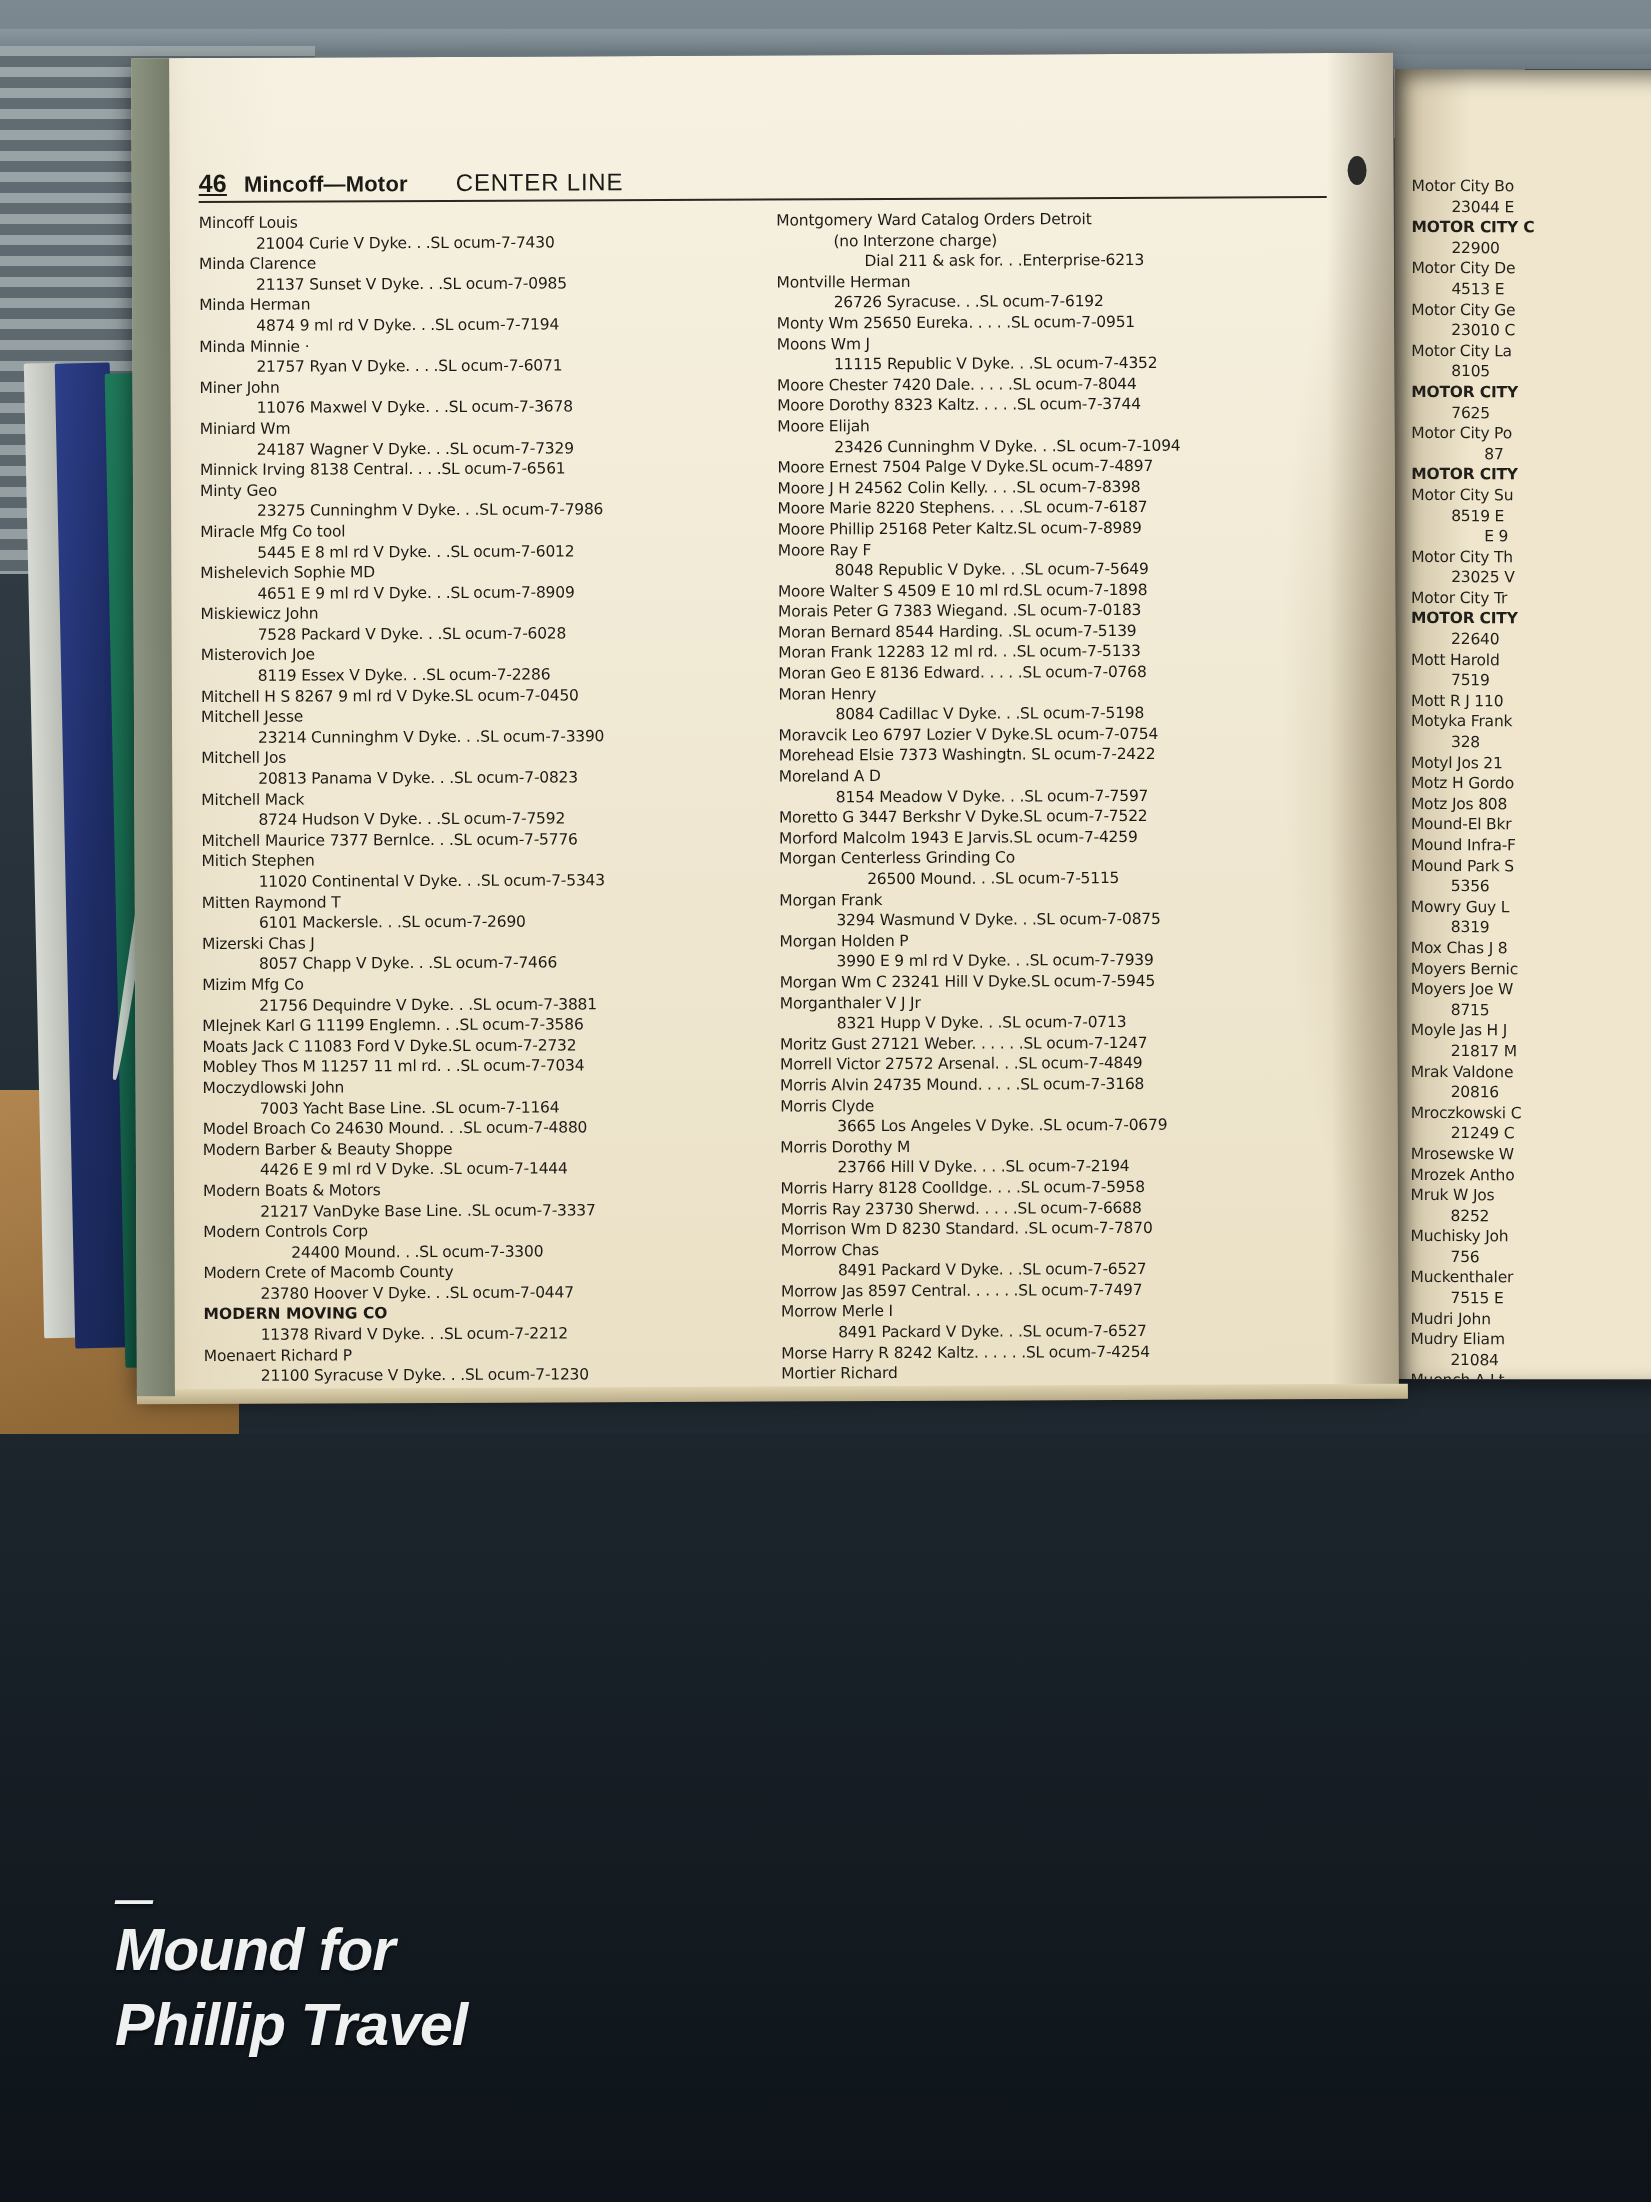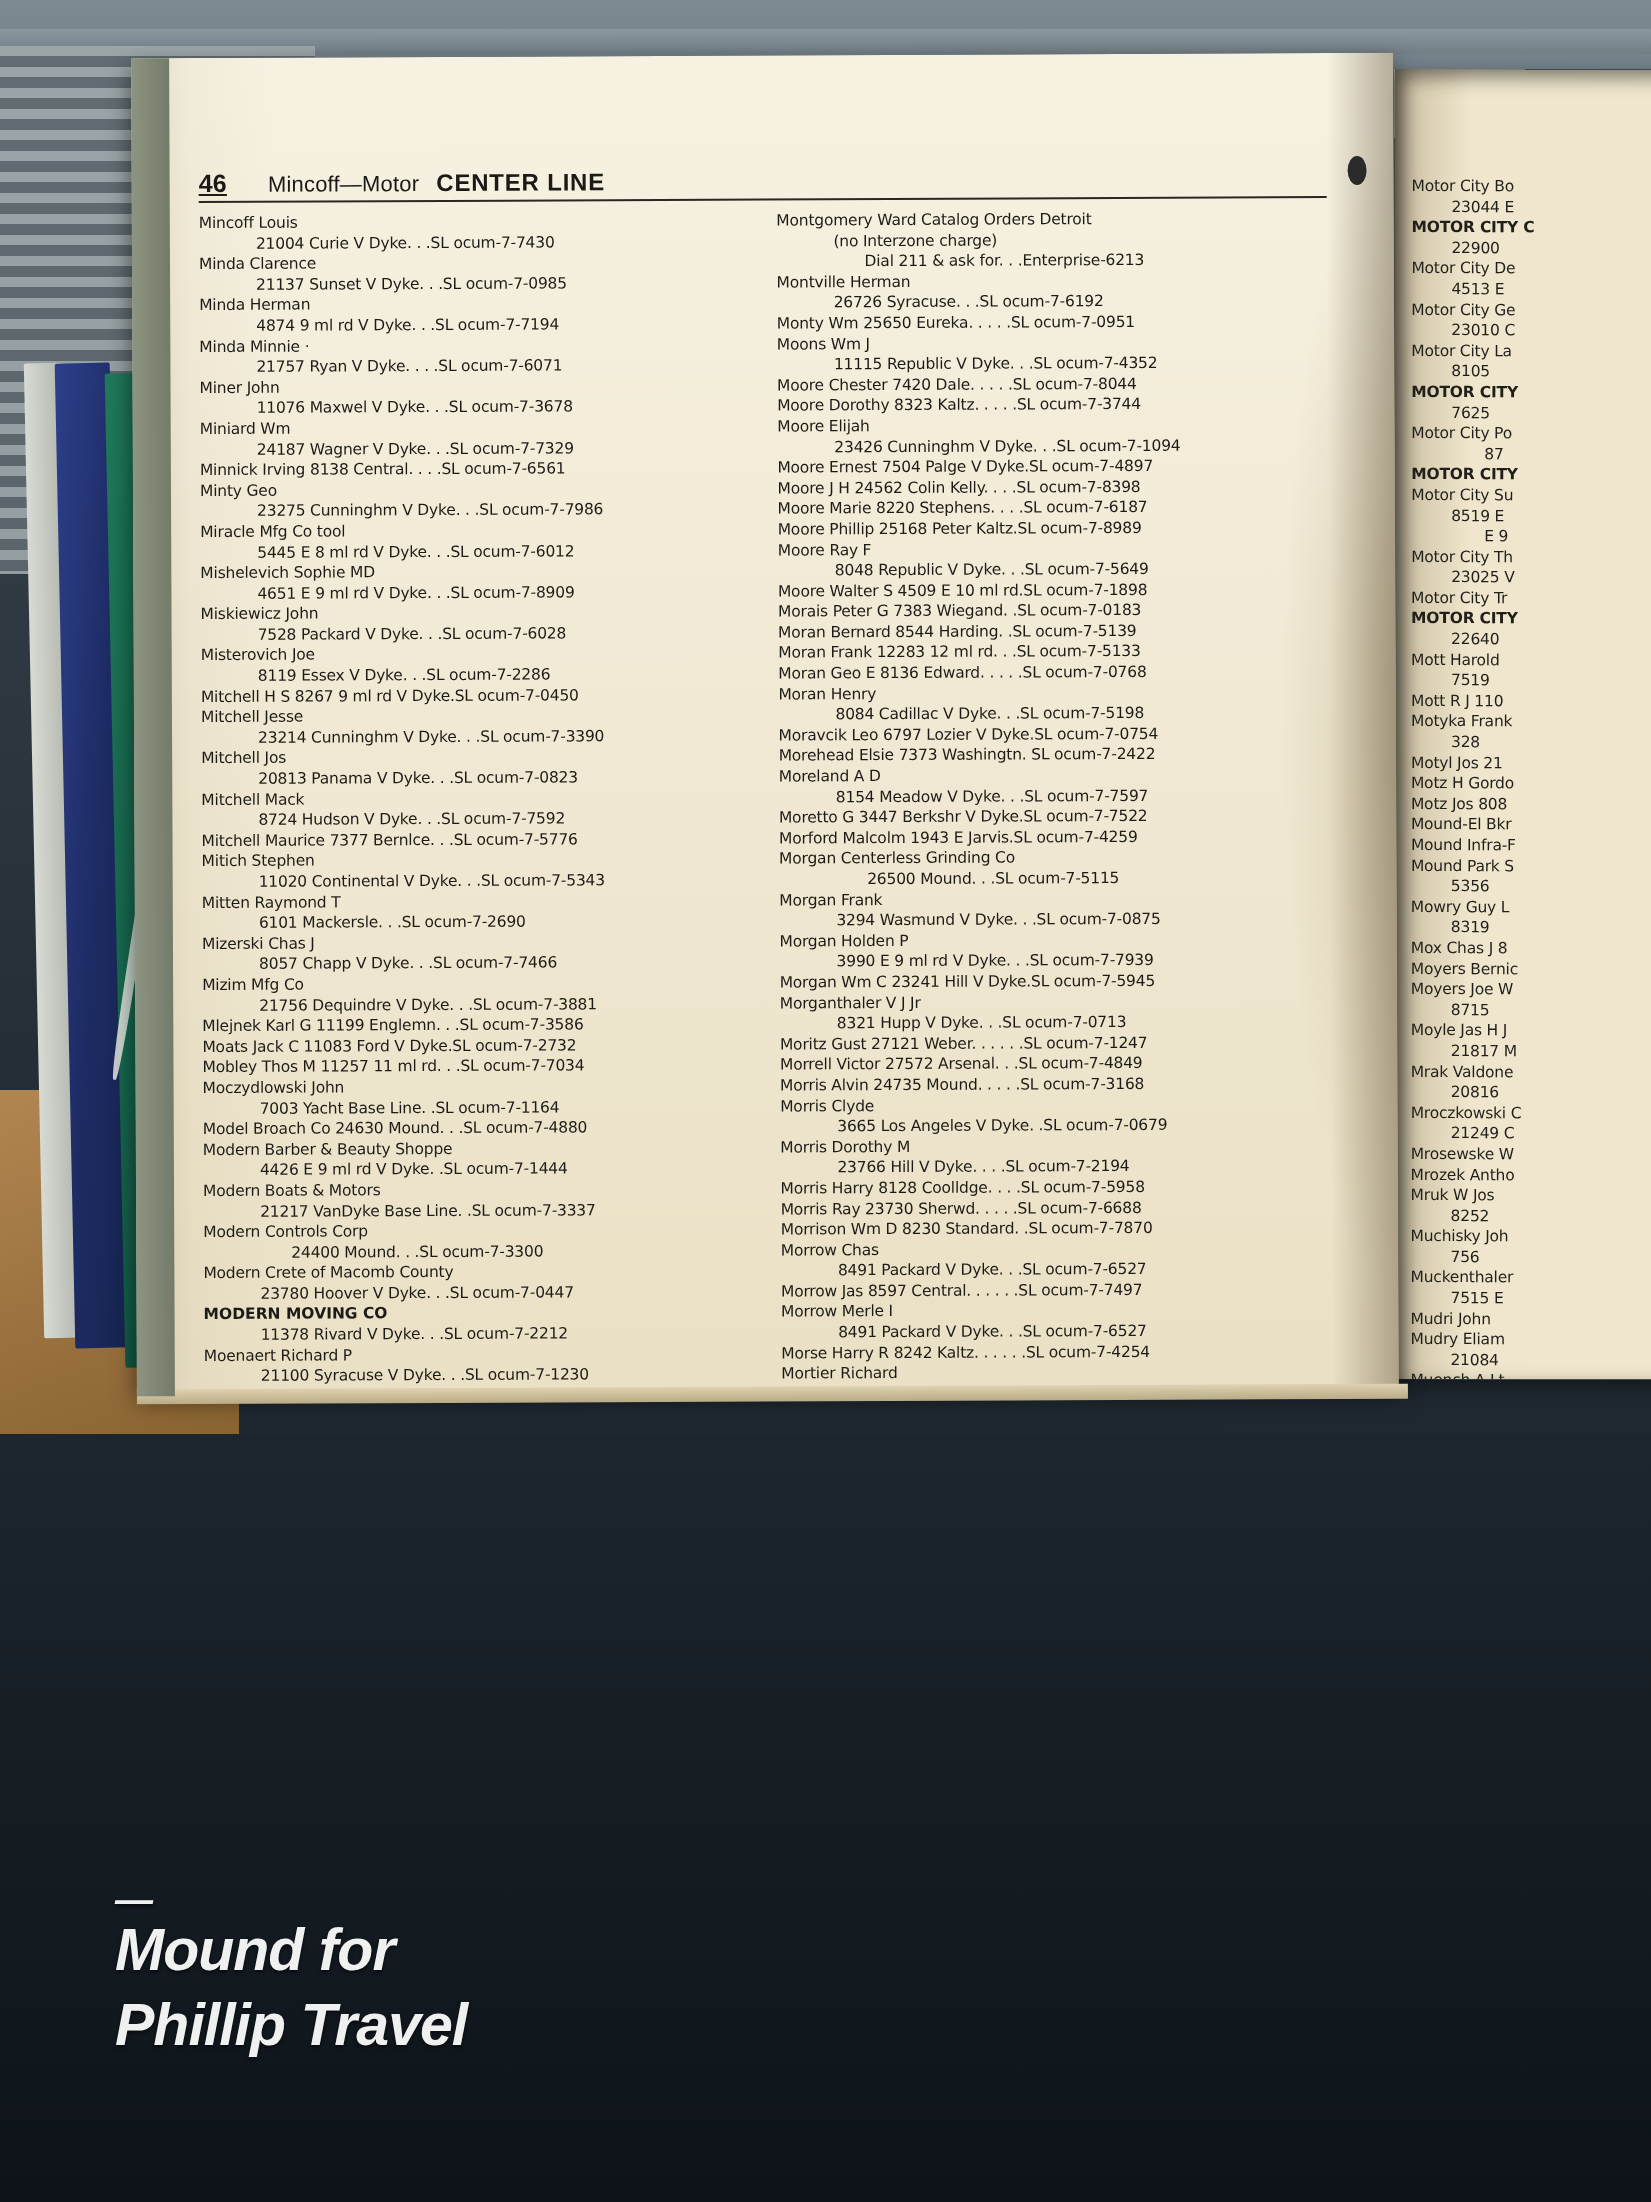--- a/index.html
+++ b/index.html
@@ -105,22 +105,22 @@
   }
 
   
   .pg-header {
     position:absolute; left:67px; top:111px; width:1128px;
     display:flex; align-items:baseline; gap:17px;
     font-size:22px; color:#1b1a16; font-weight:700;
     letter-spacing:0.2px;
   }
   .pg-header .pgnum { font-size:25px;text-decoration:underline; }
-  .pg-header .guide { font-weight:400;margin-left:24px; }
-  .pg-header .city { font-size:24px; font-weight:700; letter-spacing:0.8px; }
+  .pg-header .guide { font-weight:700; }
+  .pg-header .city { font-size:24px; font-weight:400; margin-left:31px; letter-spacing:0.8px; }
   .hrule {
     position:absolute; left:67px; top:143px; width:1128px; height:1.9px; background:#2a271f;
   }
 
   
   .cols {
     position:absolute; left:67px; top:155px; width:1128px; height:1161px;
     display:flex; gap:27px;
   }
   .col { width:551px; }

